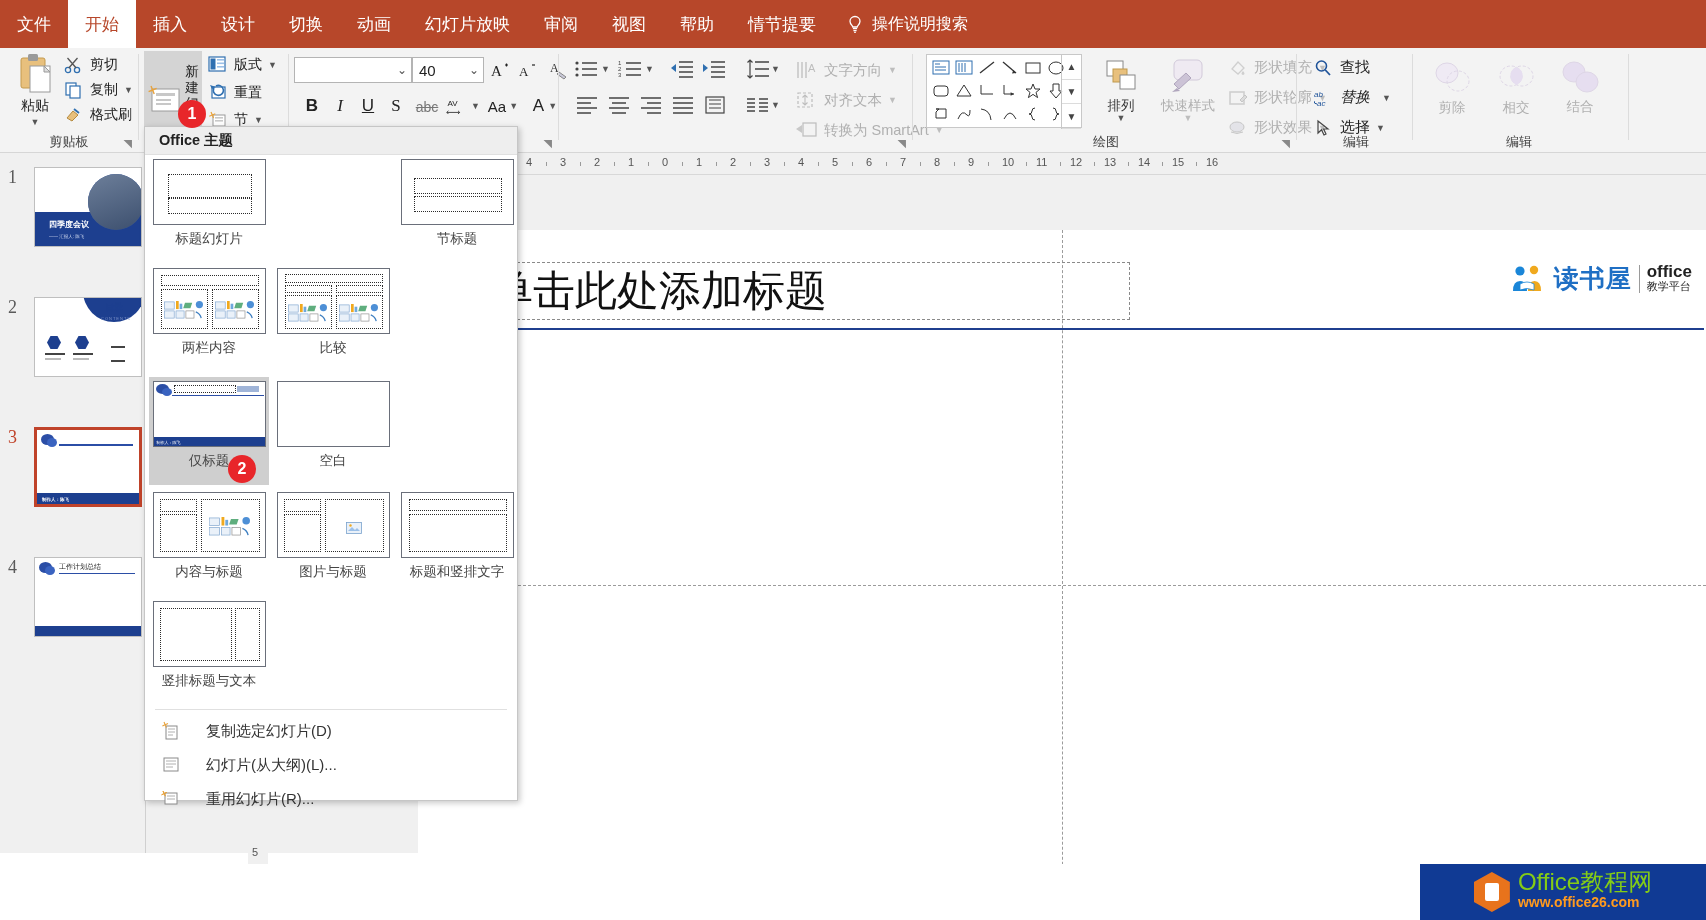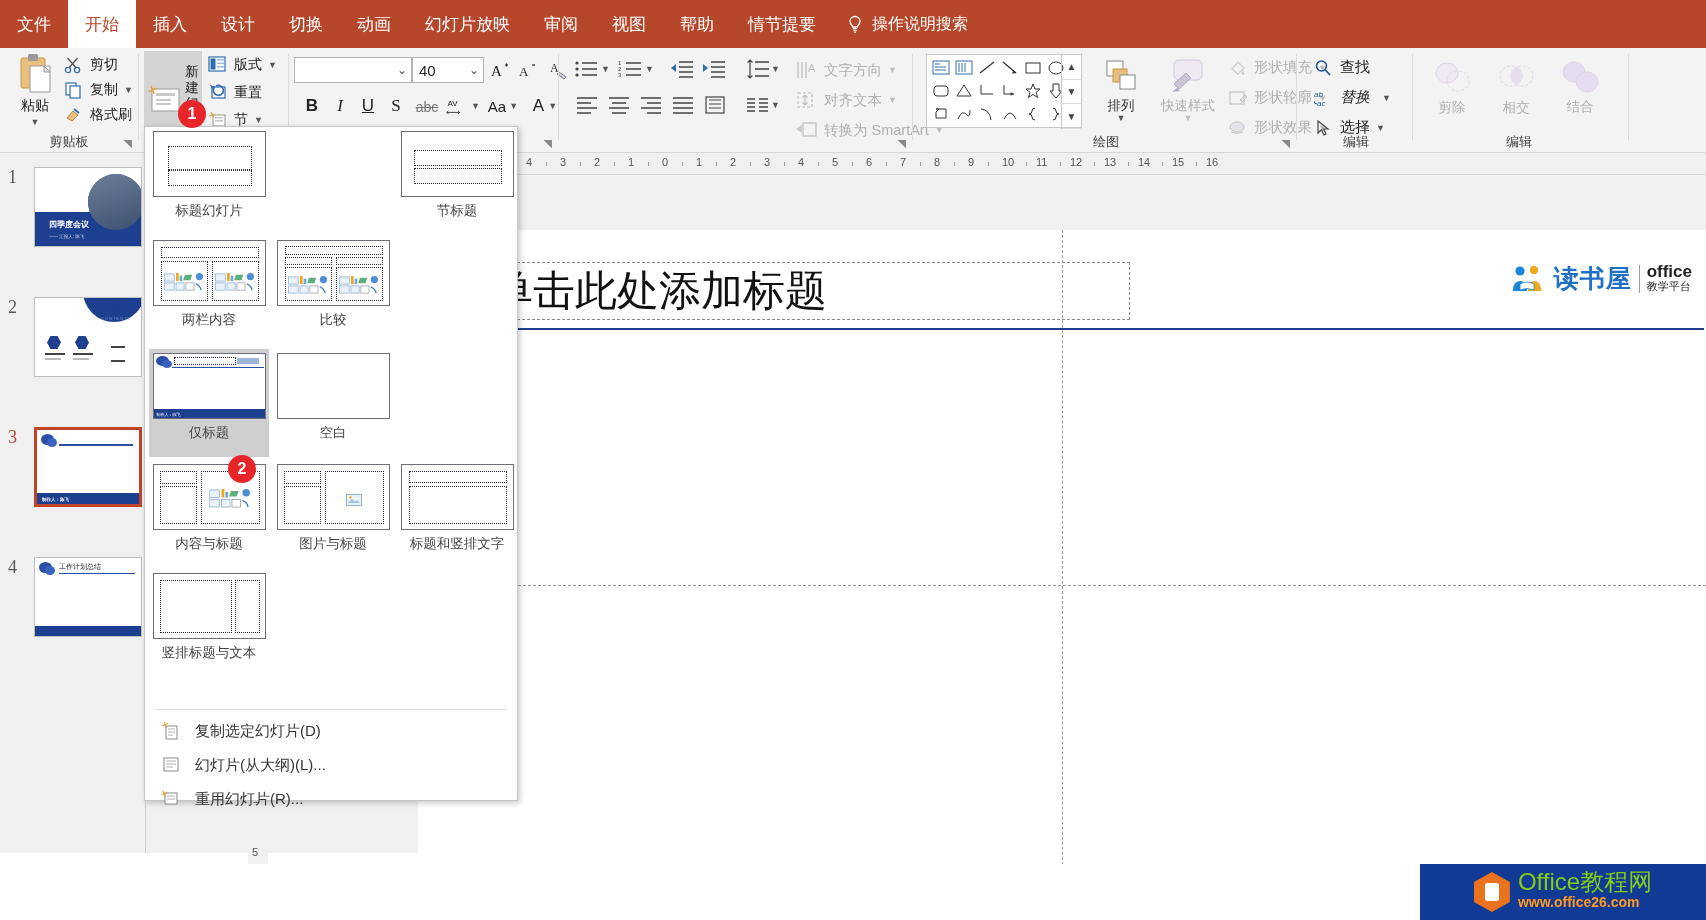--- a/index.html
+++ b/index.html
@@ -206,21 +206,21 @@
   .lay-thumb {
     width: 113px; height: 66px; background: #fff; border: 1px solid #6a6f7a;
     position: relative; overflow: hidden;
   }
   .lay-name { font-size: 13.5px; color: #444; margin-top: 5px; white-space: nowrap; }
   .ph-box { position: absolute; border: 1px dotted #2b2b2b; }
   .cicon { position: absolute; }
   .dd-sep { position: absolute; left: 10px; right: 10px; height: 1px; background: #e0e0e0; }
   .dd-cmd {
     position: absolute; left: 6px; width: 360px; height: 32px;
-    display: flex; align-items: center; gap: 14px; padding-left: 10px;
+    display: flex; align-items: center; gap: 25px; padding-left: 10px;
     font-size: 15px; color: #333;
   }
   .dd-cmd .ci { width: 20px; height: 20px; position: relative; flex: 0 0 20px; }
 
   
   .badge {
     position: absolute; width: 28px; height: 28px; border-radius: 50%;
     background: #e8262a; color: #fff; font-size: 16px; font-weight: bold;
     display: flex; align-items: center; justify-content: center;
     z-index: 80; font-family: "Liberation Sans", sans-serif;
@@ -891,20 +891,21 @@
       </div>
     </div>
   </div>
 
   <div class="ruler-v">
     <span style="position:absolute; left:5px; top:6px; font-size:11px; color:#555;">−</span>
     <span style="position:absolute; left:4px; top:56px; font-size:11px; color:#555;">5</span>
   </div>
 
   <div class="dropdown">
+    <div class="dd-header">Office 主题</div>
     <div class="dd-grid" style="height:580px;">
 
       <div class="lay-item" style="left:4px; top:4px;">
         <div class="lay-thumb">
           <div class="ph-box" style="left:14px; top:14px; width:84px; height:24px;"></div>
           <div class="ph-box" style="left:14px; top:38px; width:84px; height:16px;"></div>
         </div>
         <span class="lay-name">标题幻灯片</span>
       </div>
 

